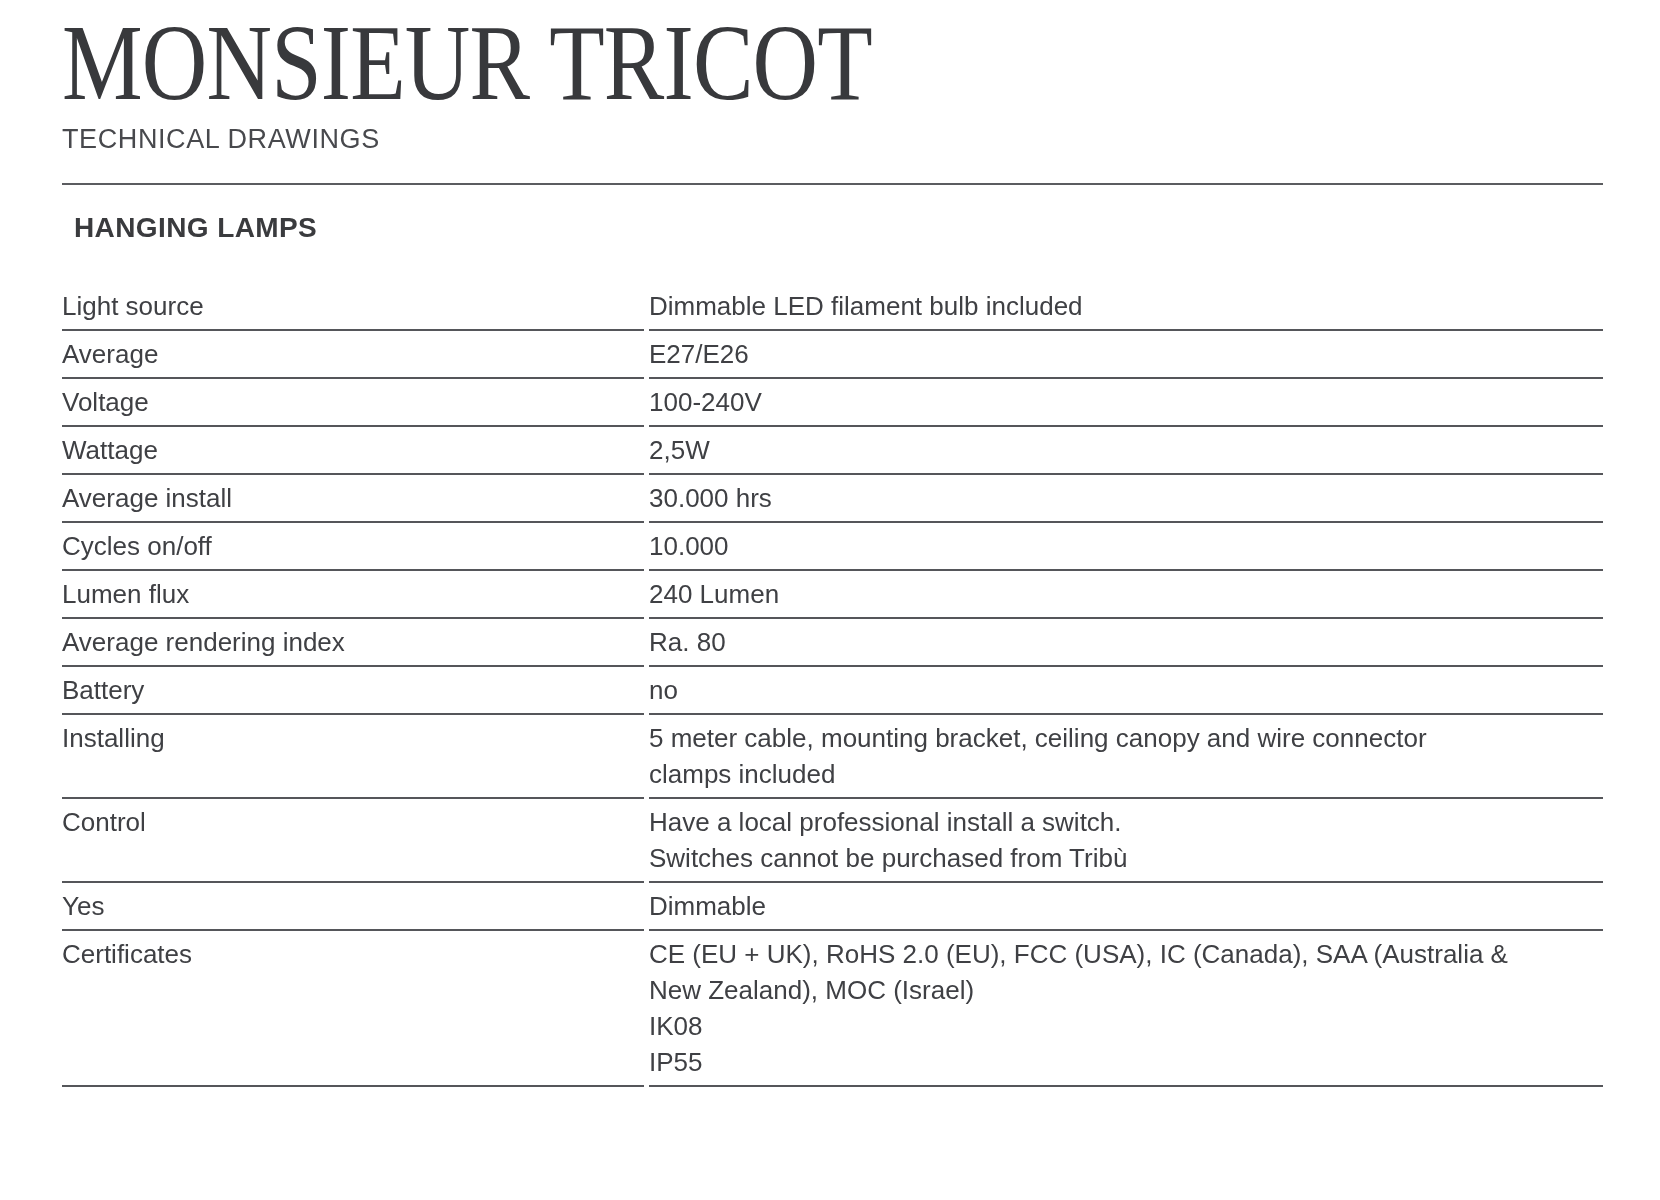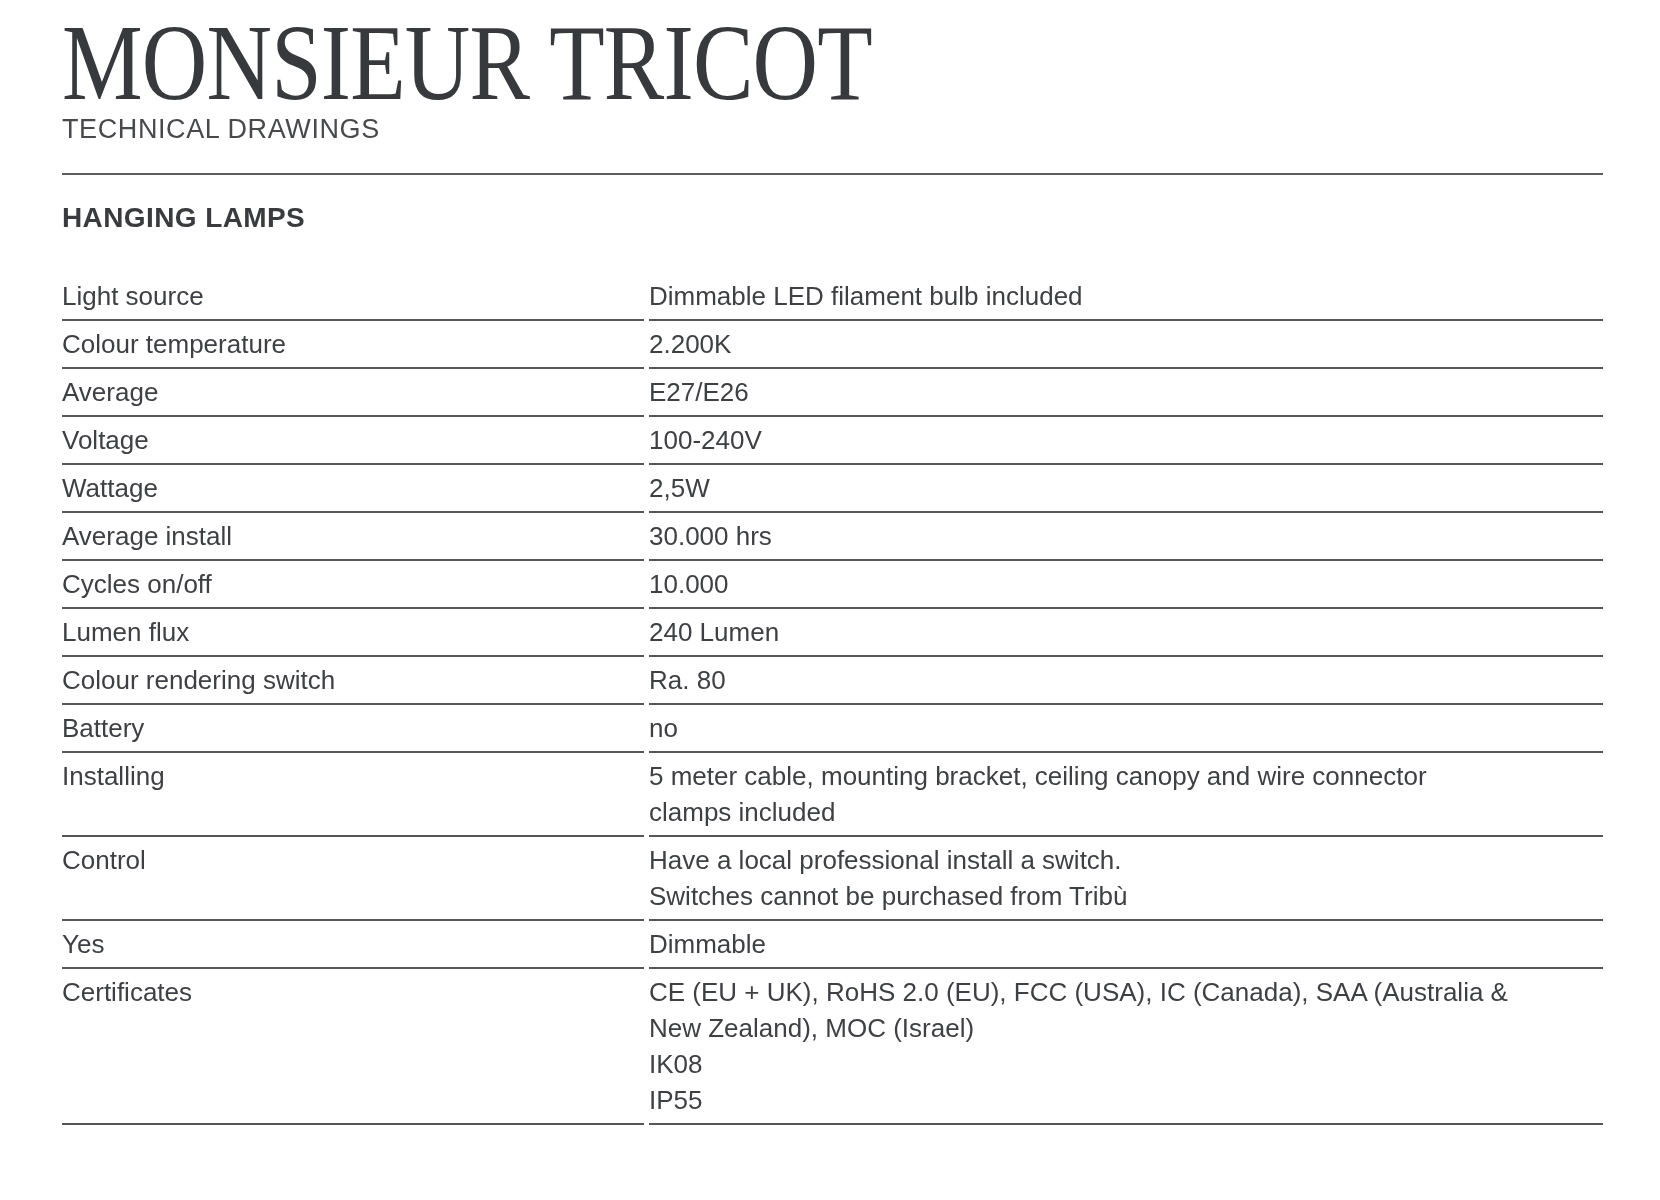--- a/index.html
+++ b/index.html
@@ -29,20 +29,21 @@
     font-weight: 400;
     font-size: 108px;
     line-height: 102px;
     color: #38393c;
     letter-spacing: -1px;
     transform: scaleX(0.84);
     transform-origin: left center;
     white-space: nowrap;
   }
   .subtitle {
+    margin-top: 10px;
     font-size: 27px;
     line-height: 30px;
     letter-spacing: 0.6px;
     color: #48494d;
   }
   .divider {
     margin-top: 29px;
     border-bottom: 2px solid #5b5c60;
     height: 0;
   }
@@ -81,33 +82,29 @@
 
   <header>
     <div class="title-wrap">
       <h1 class="brand-title" style="margin:0;">MONSIEUR TRICOT</h1>
     </div>
     <div class="subtitle">TECHNICAL DRAWINGS</div>
   </header>
 
   <div class="divider"></div>
 
-  <h2 class="section-heading" style="margin:24px 0 0 0;">HANGING LAMPS</h2>
+  <h2 class="section-heading" style="margin:24px 0 0 12px;">HANGING LAMPS</h2>
 
   <div class="spec-table">
 
     <div class="spec-row">
       <div class="spec-cell spec-label">Light source</div>
       <div class="spec-cell spec-value">Dimmable LED filament bulb included</div>
     </div>
 
-    <div class="spec-row">
-      <div class="spec-cell spec-label">Colour temperature</div>
-      <div class="spec-cell spec-value">2.200K</div>
-    </div>
 
     <div class="spec-row">
       <div class="spec-cell spec-label">Average</div>
       <div class="spec-cell spec-value">E27/E26</div>
     </div>
 
     <div class="spec-row">
       <div class="spec-cell spec-label">Voltage</div>
       <div class="spec-cell spec-value">100-240V</div>
     </div>
@@ -126,21 +123,21 @@
       <div class="spec-cell spec-label">Cycles on/off</div>
       <div class="spec-cell spec-value">10.000</div>
     </div>
 
     <div class="spec-row">
       <div class="spec-cell spec-label">Lumen flux</div>
       <div class="spec-cell spec-value">240 Lumen</div>
     </div>
 
     <div class="spec-row">
-      <div class="spec-cell spec-label">Colour rendering switch</div>
+      <div class="spec-cell spec-label">Average rendering index</div>
       <div class="spec-cell spec-value">Ra. 80</div>
     </div>
 
 
     <div class="spec-row">
       <div class="spec-cell spec-label">Battery</div>
       <div class="spec-cell spec-value">no</div>
     </div>
 
     <div class="spec-row">

